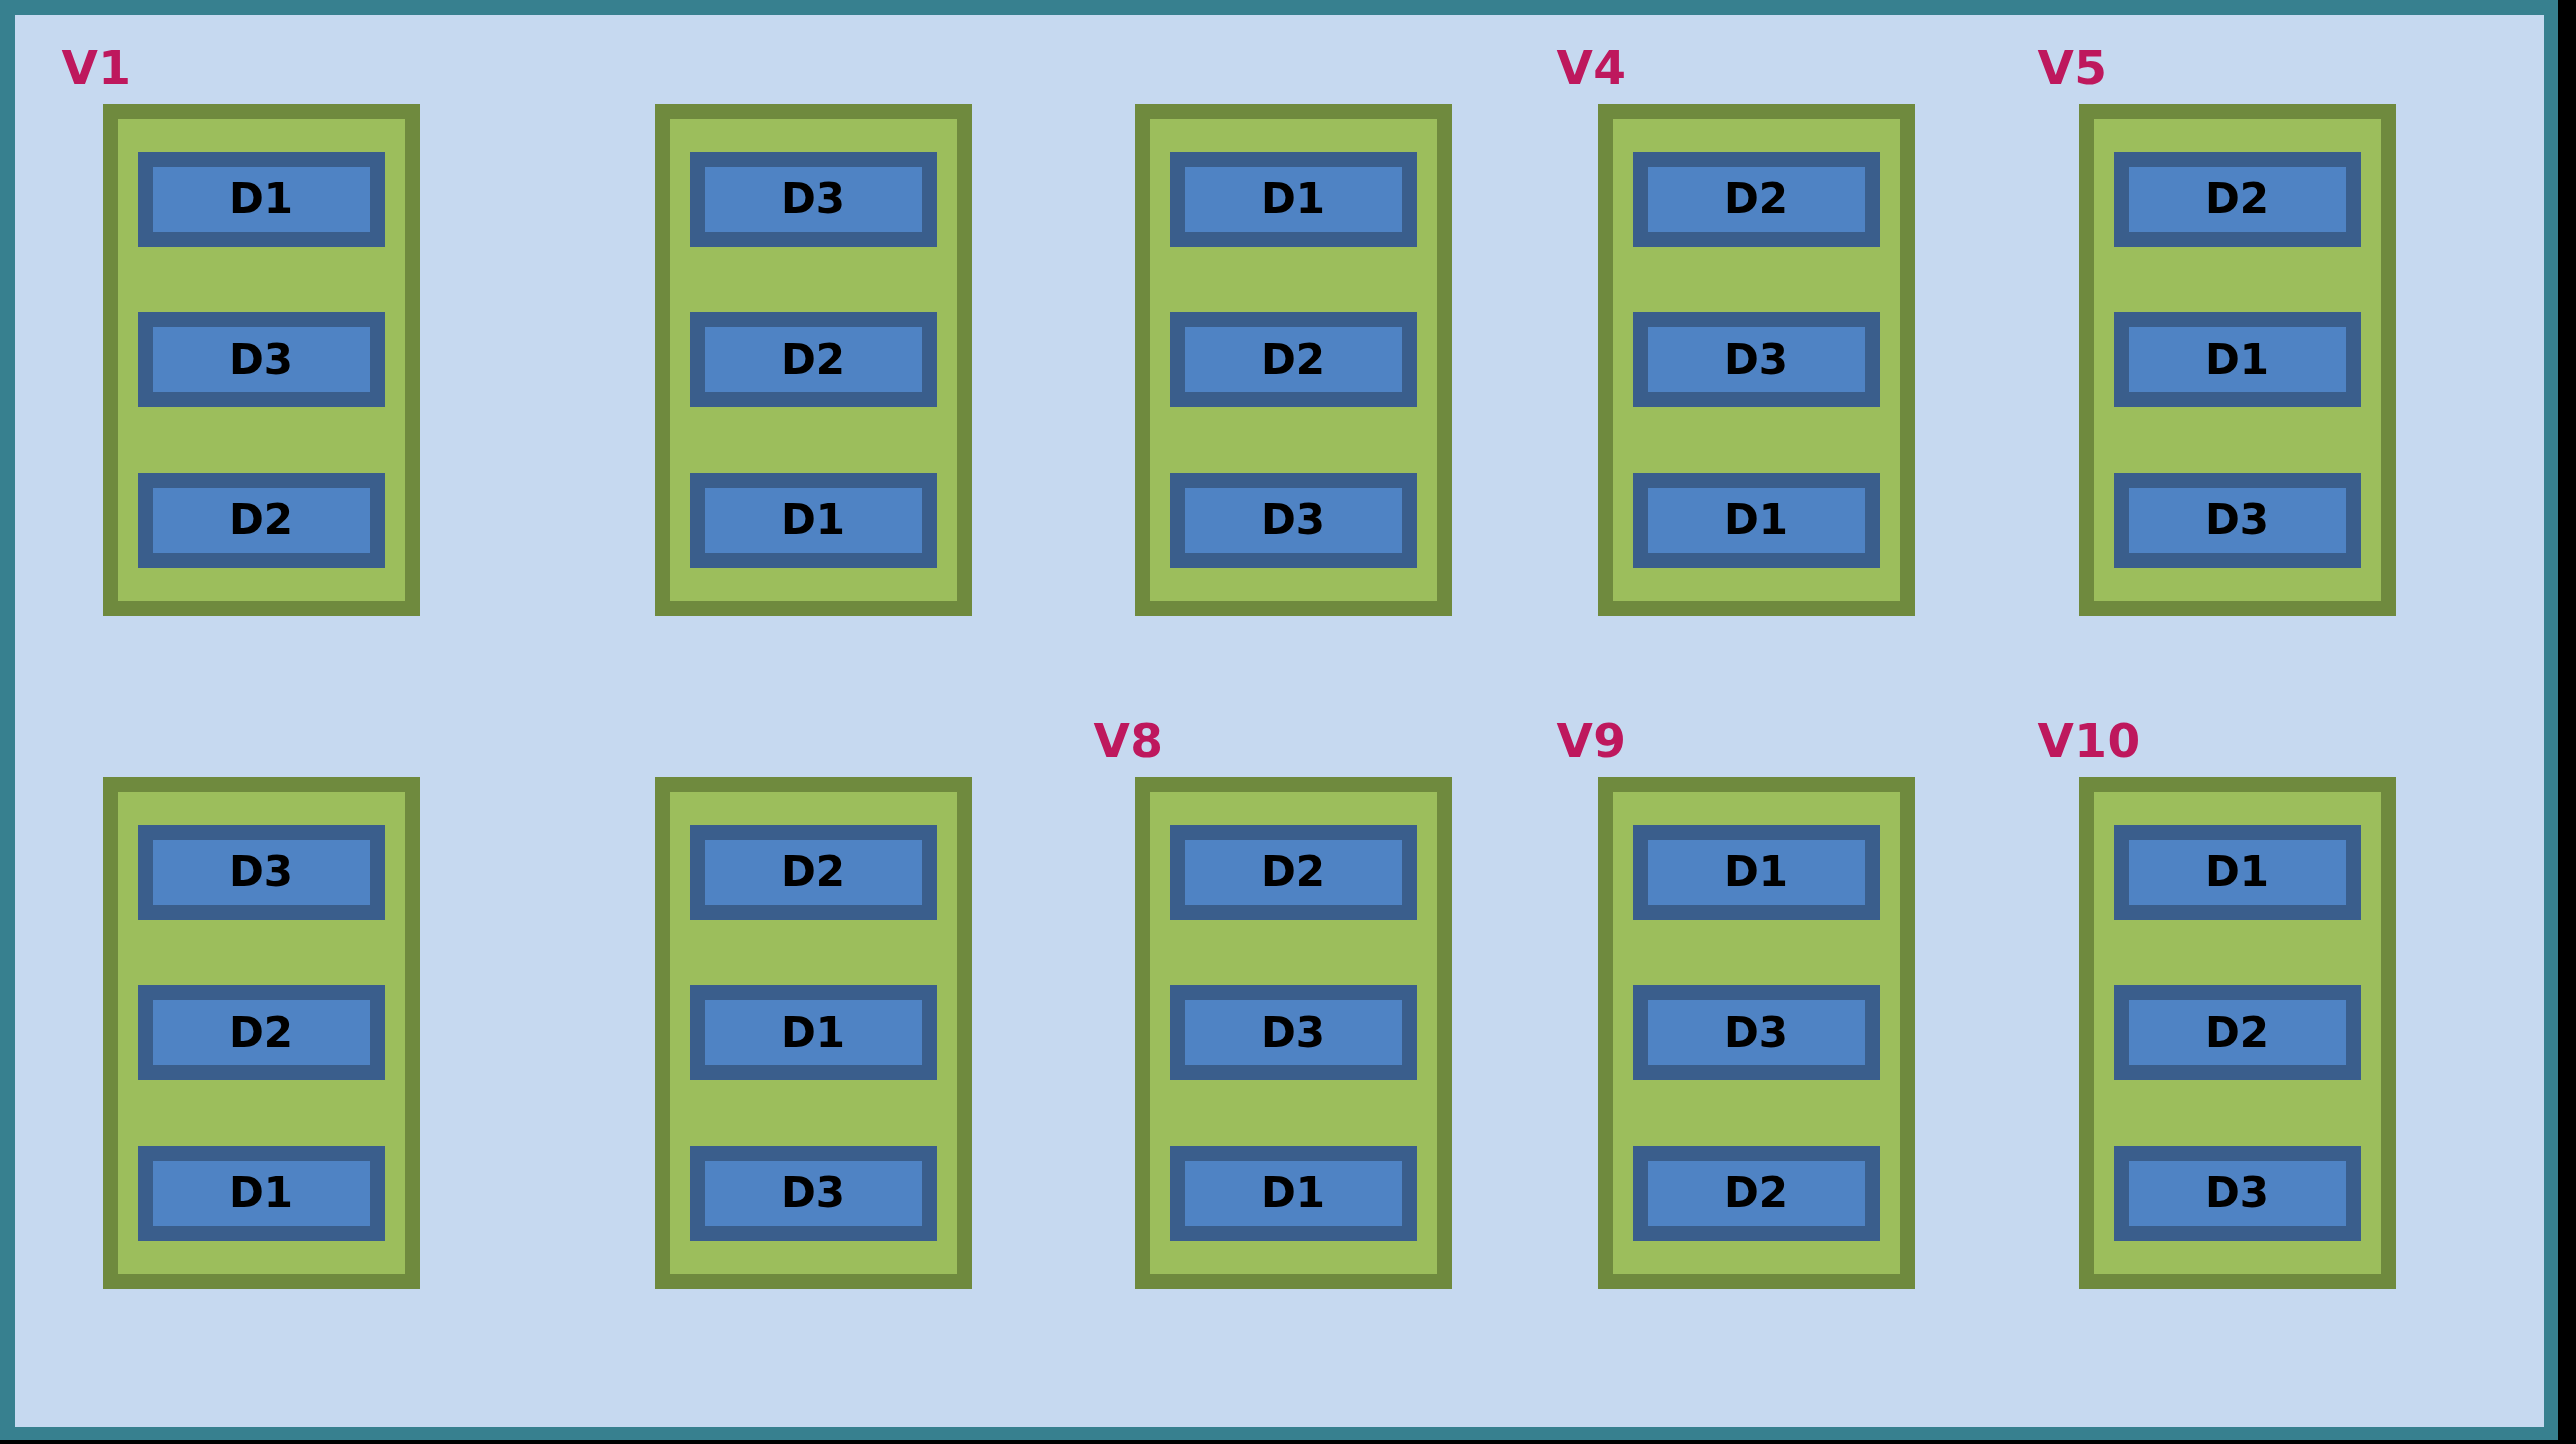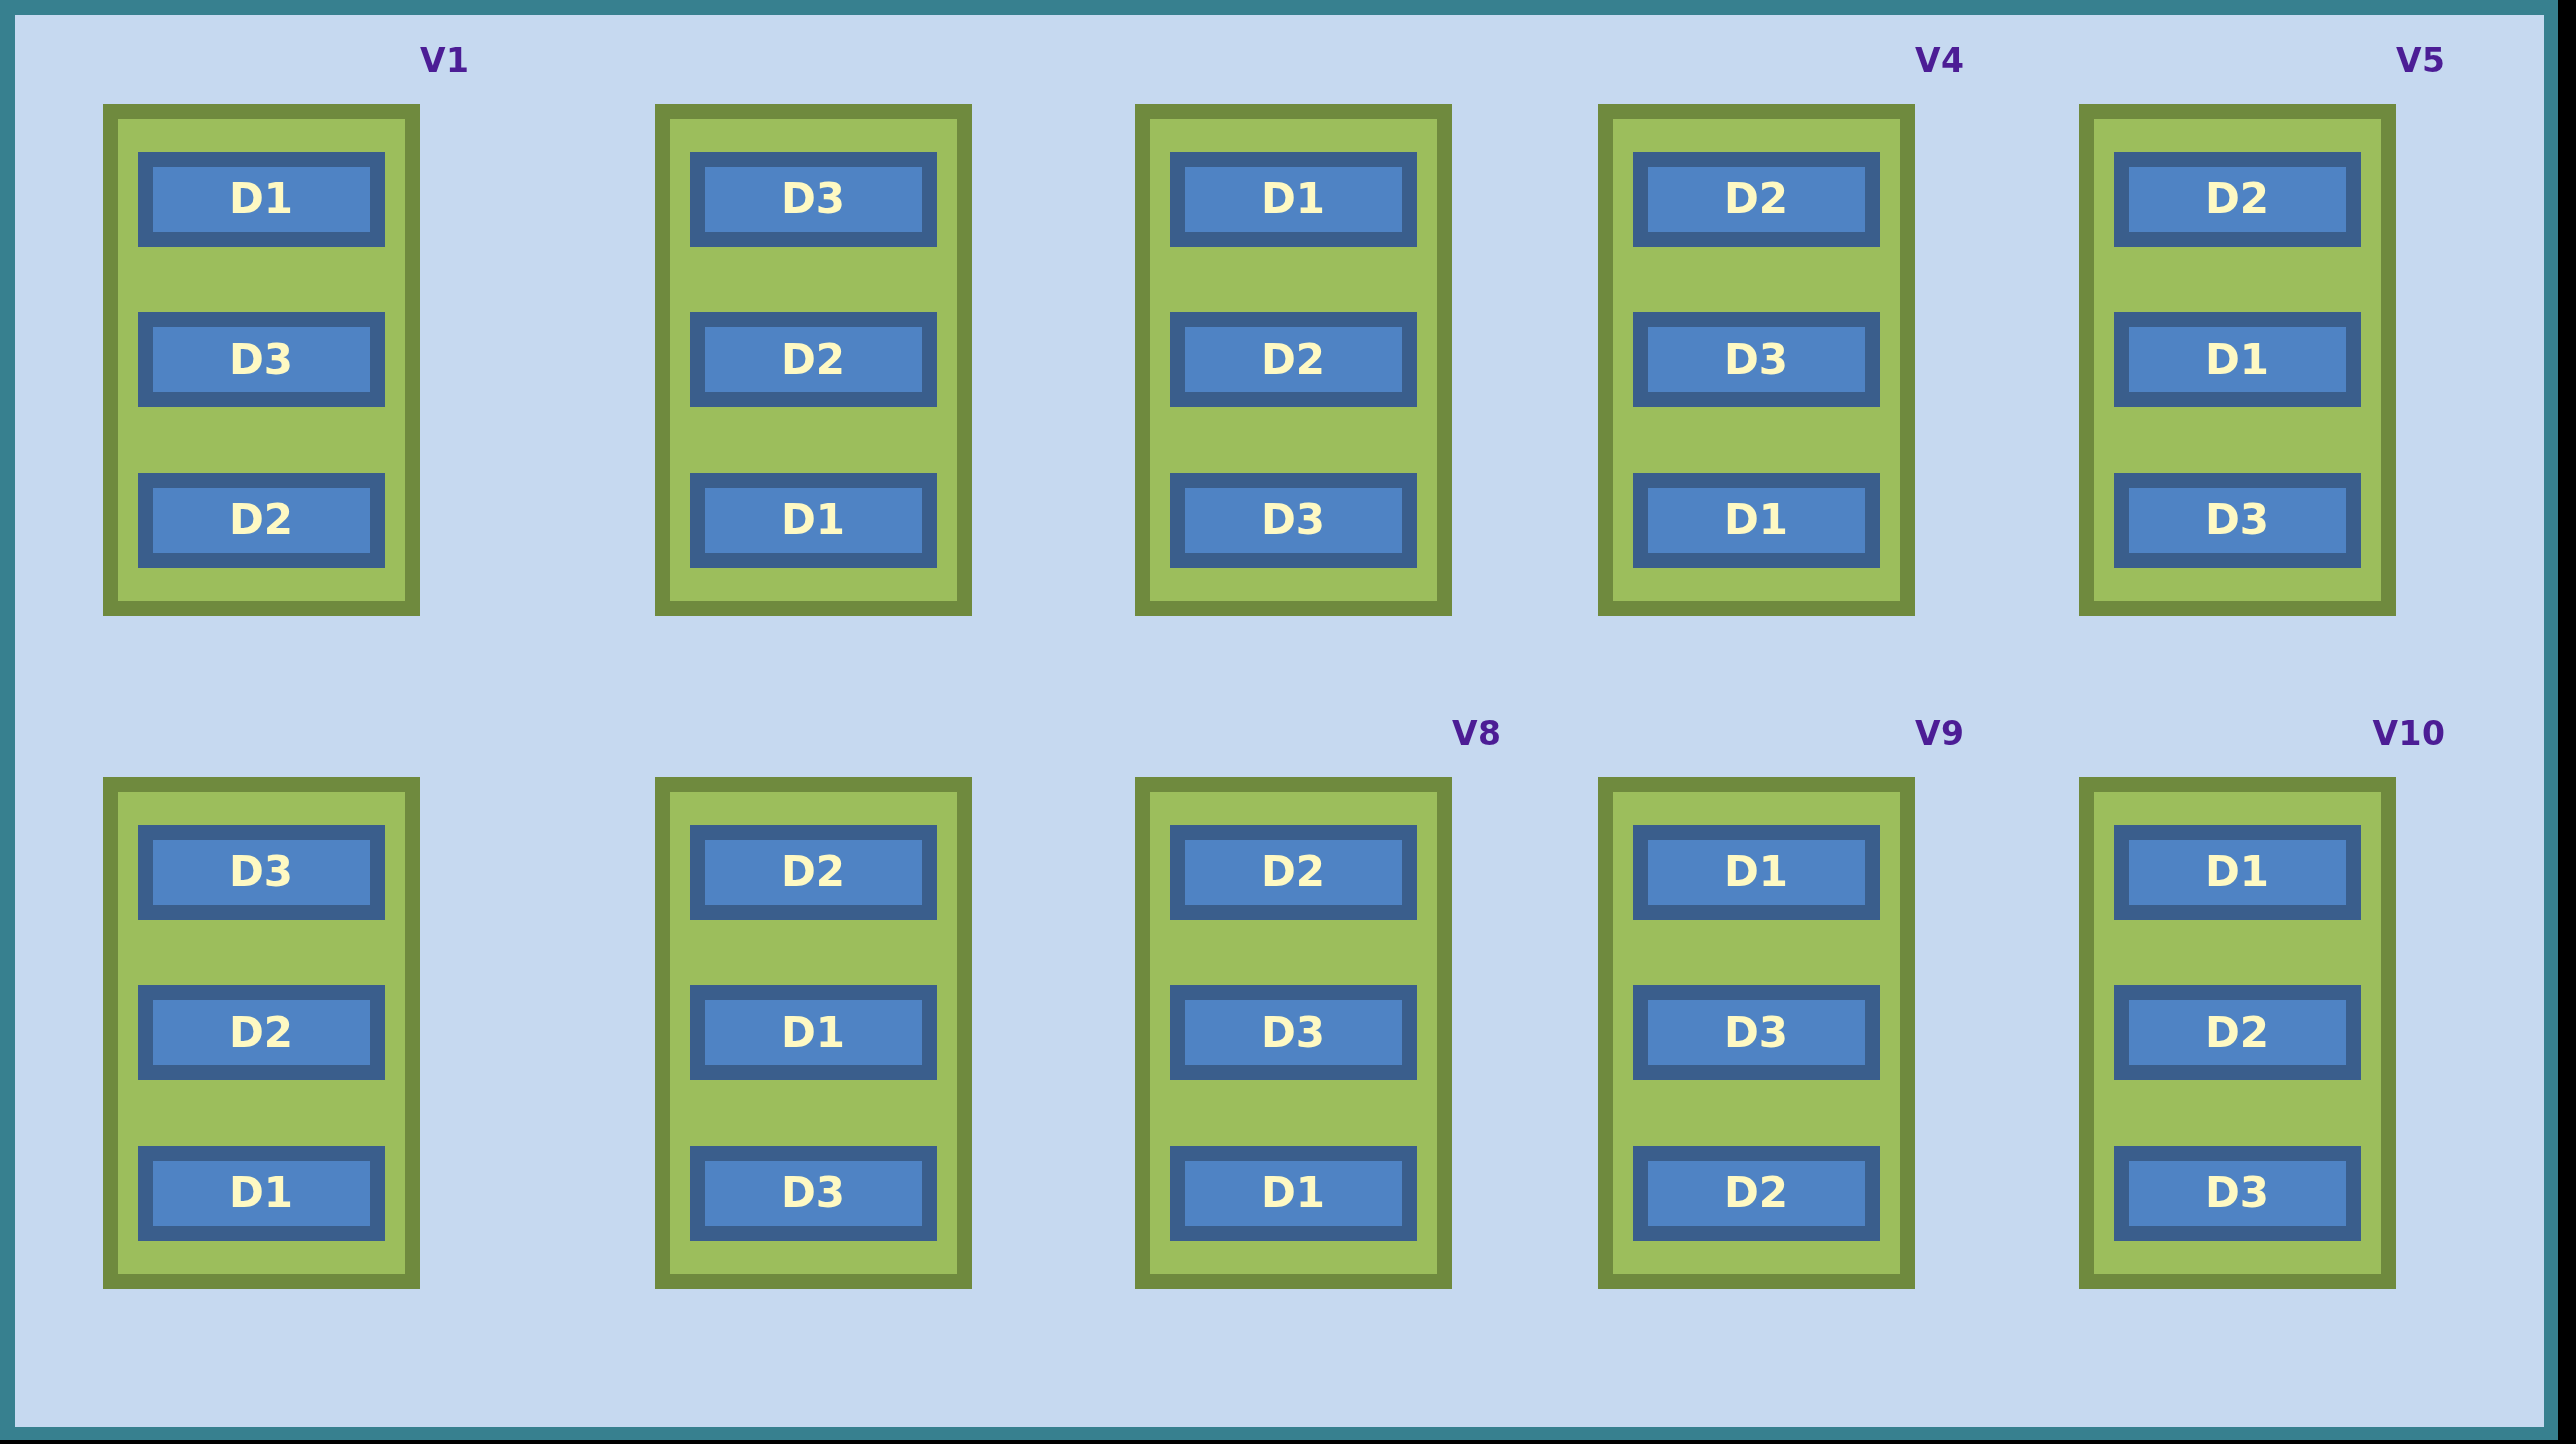--- a/index.html
+++ b/index.html
@@ -56,24 +56,24 @@
   .vm.c2 { left: 599px;  width: 408px; }
   .vm.c3 { left: 1079px; width: 408px; }
   .vm.c4 { left: 1542px; width: 408px; text-decoration: underline; }
   .vm.c5 { left: 2023px; width: 408px; }
 
   .vm-label {
     position: absolute;
     top: 20px;
     left: 0;
     width: 100%;
-    text-align: right;
-    font-size: 33px;
+    text-align: left;
+    font-size: 47px;
     font-weight: bold;
-    color: #4c1d95;
+    color: #be185d;
     letter-spacing: 0.5px;
     line-height: 1;
     user-select: none;
   }
 
   .vm-box {
     position: absolute;
     top: 80px;
     left: 41px;
     width: 317px;
@@ -93,21 +93,21 @@
     border: 15.4px solid #3A5E8C;
     box-sizing: border-box;
     display: flex;
     align-items: center;
     justify-content: center;
   }
 
   .disk-label {
     font-size: 42px;
     font-weight: bold;
-    color: #fef9c3;
+    color: #000000;
     line-height: 1;
     user-select: none;
   }
 </style>
 </head>
 <body>
 
 <div id="canvas">
   <div id="plate">
 

